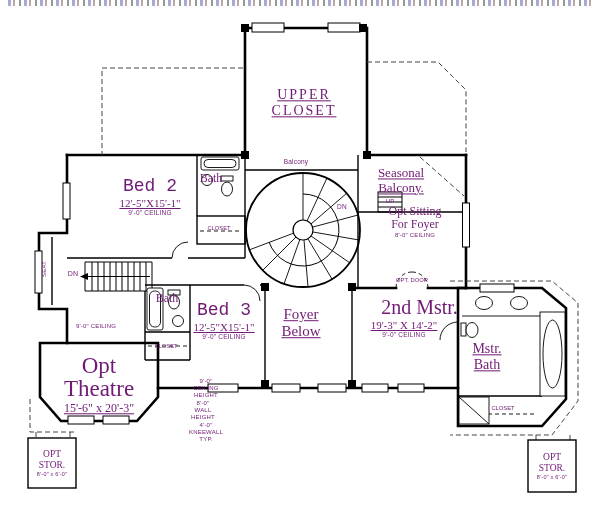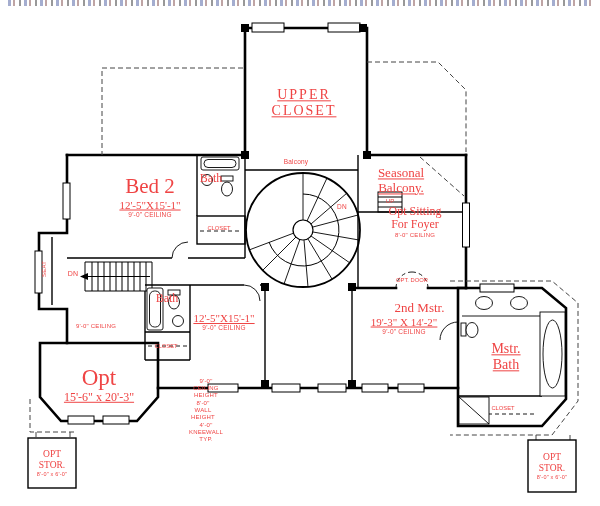--- a/index.html
+++ b/index.html
@@ -1,33 +1,33 @@
 <!DOCTYPE html>
 <html><head>
 <meta charset="utf-8">
 <style>
   * { margin:0; padding:0; box-sizing:border-box; }
   html,body { background:#ffffff; }
   #stage {
     position:relative; width:600px; height:506px; background:#fff;
-    overflow:hidden; font-family:"Liberation Serif", serif; color:#ef4444;
+    overflow:hidden; font-family:"Liberation Serif", serif; color:#701a75;
   }
   #stage svg { position:absolute; left:0; top:0; }
   #top-strip {
     position:absolute; left:8px; top:0; width:584px; height:6px; opacity:.55;
     background:repeating-linear-gradient(90deg,#5a6aa8 0 3px,#fff 3px 5px,#8a5a5a 5px 7px,#fff 7px 11px,#444 11px 13px,#fff 13px 16px);
   }
   .label { position:absolute; transform:translate(-50%,-50%); text-align:center; white-space:nowrap; line-height:1.12; }
   .vert  { transform:translate(-50%,-50%) rotate(-90deg); }
   .serif { font-family:"Liberation Serif", serif; }
   .u  { text-decoration:underline; }
   .ls { letter-spacing:2px; }
   .fs23 { font-size:23px; line-height:1.0; }
-  .fs21 { font-size:21px; line-height:1.0; }
-  .fs20 { font-size:13px; line-height:1.0;margin-left:31px; }
+  .fs21 { font-size:18px; line-height:1.0;font-family:Liberation Mono, monospace; }
+  .fs20 { font-size:20px; line-height:1.0;margin-left:31px; }
   .fs15 { font-size:15px; }
   .fs14 { font-size:14px; }
   .fs12 { font-size:12px; }
   .fs11 { font-size:13px; }
   .dims { font-size:11px; margin-top:2px; }
   .stor { font-size:9.5px; line-height:1.15; }
   .tiny { font-size:6.5px; font-family:"Liberation Sans", sans-serif; line-height:1.18; letter-spacing:.2px; }
   .tiny5 { font-size:5.8px; font-family:"Liberation Sans", sans-serif; }
 </style>
 </head>
@@ -194,39 +194,45 @@
 
   <div class="label tiny vert" style="left:45px;top:269px;font-size:6px">SEAT</div>
 
   <div class="label tiny" style="left:73px;top:274px;font-size:7px">DN</div>
 
   <div class="label tiny5" style="left:219px;top:228px">CLOSET</div>
 
   <div class="label serif fs12" style="left:167px;top:299px">Bath</div>
 
   <div class="label" style="left:224px;top:321px">
+    <div class="serif fs21">Bed 3</div>
     <div class="serif dims u">12'-5"X15'-1"</div>
     <div class="tiny">9'-0" CEILING</div>
   </div>
 
   <div class="label tiny5" style="left:166px;top:346px">CLOSET</div>
 
   <div class="label tiny" style="left:96px;top:327px;font-size:6px">9'-0" CEILING</div>
 
+  <div class="label" style="left:301px;top:323px">
+    <div class="serif fs15 u">Foyer</div>
+    <div class="serif fs15 u">Below</div>
+  </div>
 
   <div class="label" style="left:404px;top:318px">
     <div class="serif fs20">2nd Mstr.</div>
     <div class="serif dims u">19'-3" X 14'-2"</div>
     <div class="tiny">9'-0" CEILING</div>
   </div>
 
   <div class="label tiny5" style="left:412px;top:280px">OPT. DOOR</div>
 
   <div class="label" style="left:99px;top:385px">
     <div class="serif fs23">Opt</div>
+    <div class="serif fs23">Theatre</div>
     <div class="serif u" style="font-size:12px;margin-top:2px">15'-6" x 20'-3"</div>
   </div>
 
   <div class="label" style="left:206px;top:389px">
     <div class="tiny" style="font-size:6px">9'-0"</div>
     <div class="tiny" style="font-size:6px">CEILING</div>
     <div class="tiny" style="font-size:6px">HEIGHT</div>
   </div>
 
   <div class="label" style="left:203px;top:411px">
@@ -234,21 +240,21 @@
     <div class="tiny" style="font-size:6px">WALL</div>
     <div class="tiny" style="font-size:6px">HEIGHT</div>
   </div>
 
   <div class="label" style="left:206px;top:433px">
     <div class="tiny" style="font-size:6px">4'-0"</div>
     <div class="tiny" style="font-size:6px">KNEEWALL</div>
     <div class="tiny" style="font-size:6px">TYP.</div>
   </div>
 
-  <div class="label" style="left:506px;top:357px">
+  <div class="label" style="left:487px;top:357px">
     <div class="serif fs14 u">Mstr.</div>
     <div class="serif fs14 u">Bath</div>
   </div>
 
   <div class="label tiny5" style="left:503px;top:408px">CLOSET</div>
 
   <div class="label" style="left:52px;top:463px">
     <div class="serif stor">OPT</div>
     <div class="serif stor">STOR.</div>
     <div class="tiny" style="font-size:5.5px">8'-0" x 6'-0"</div>

